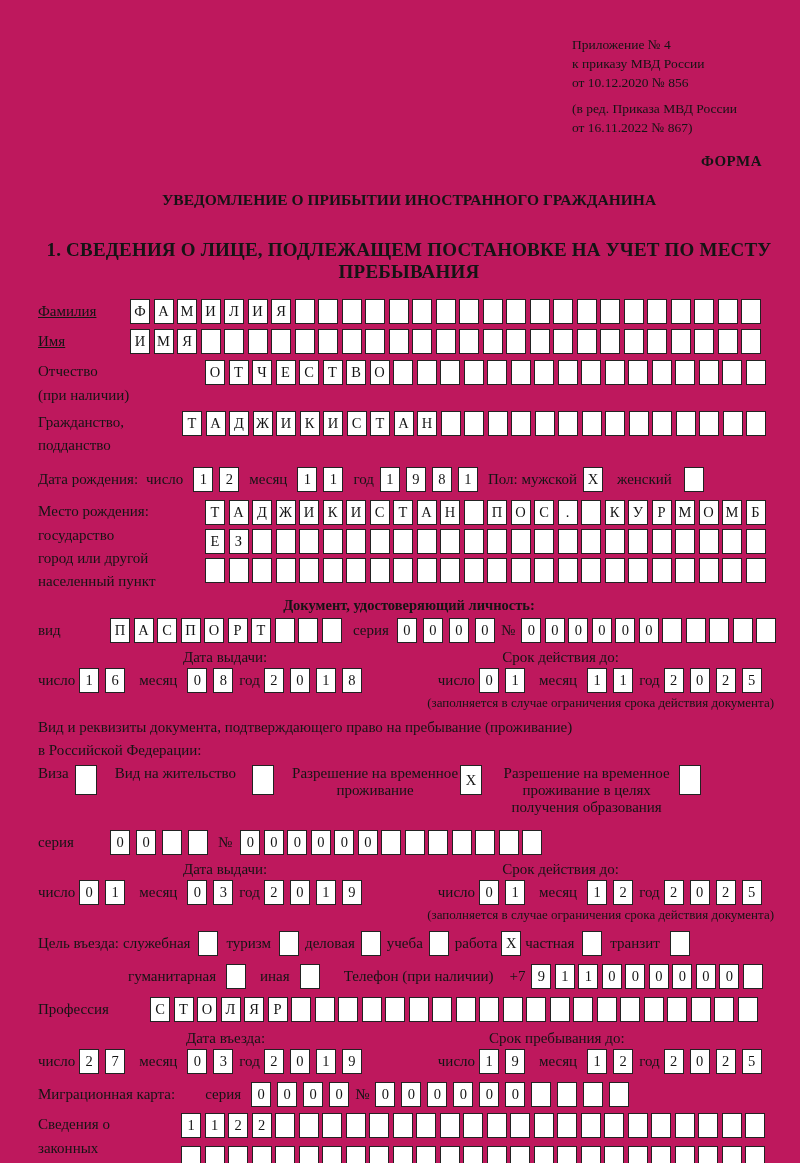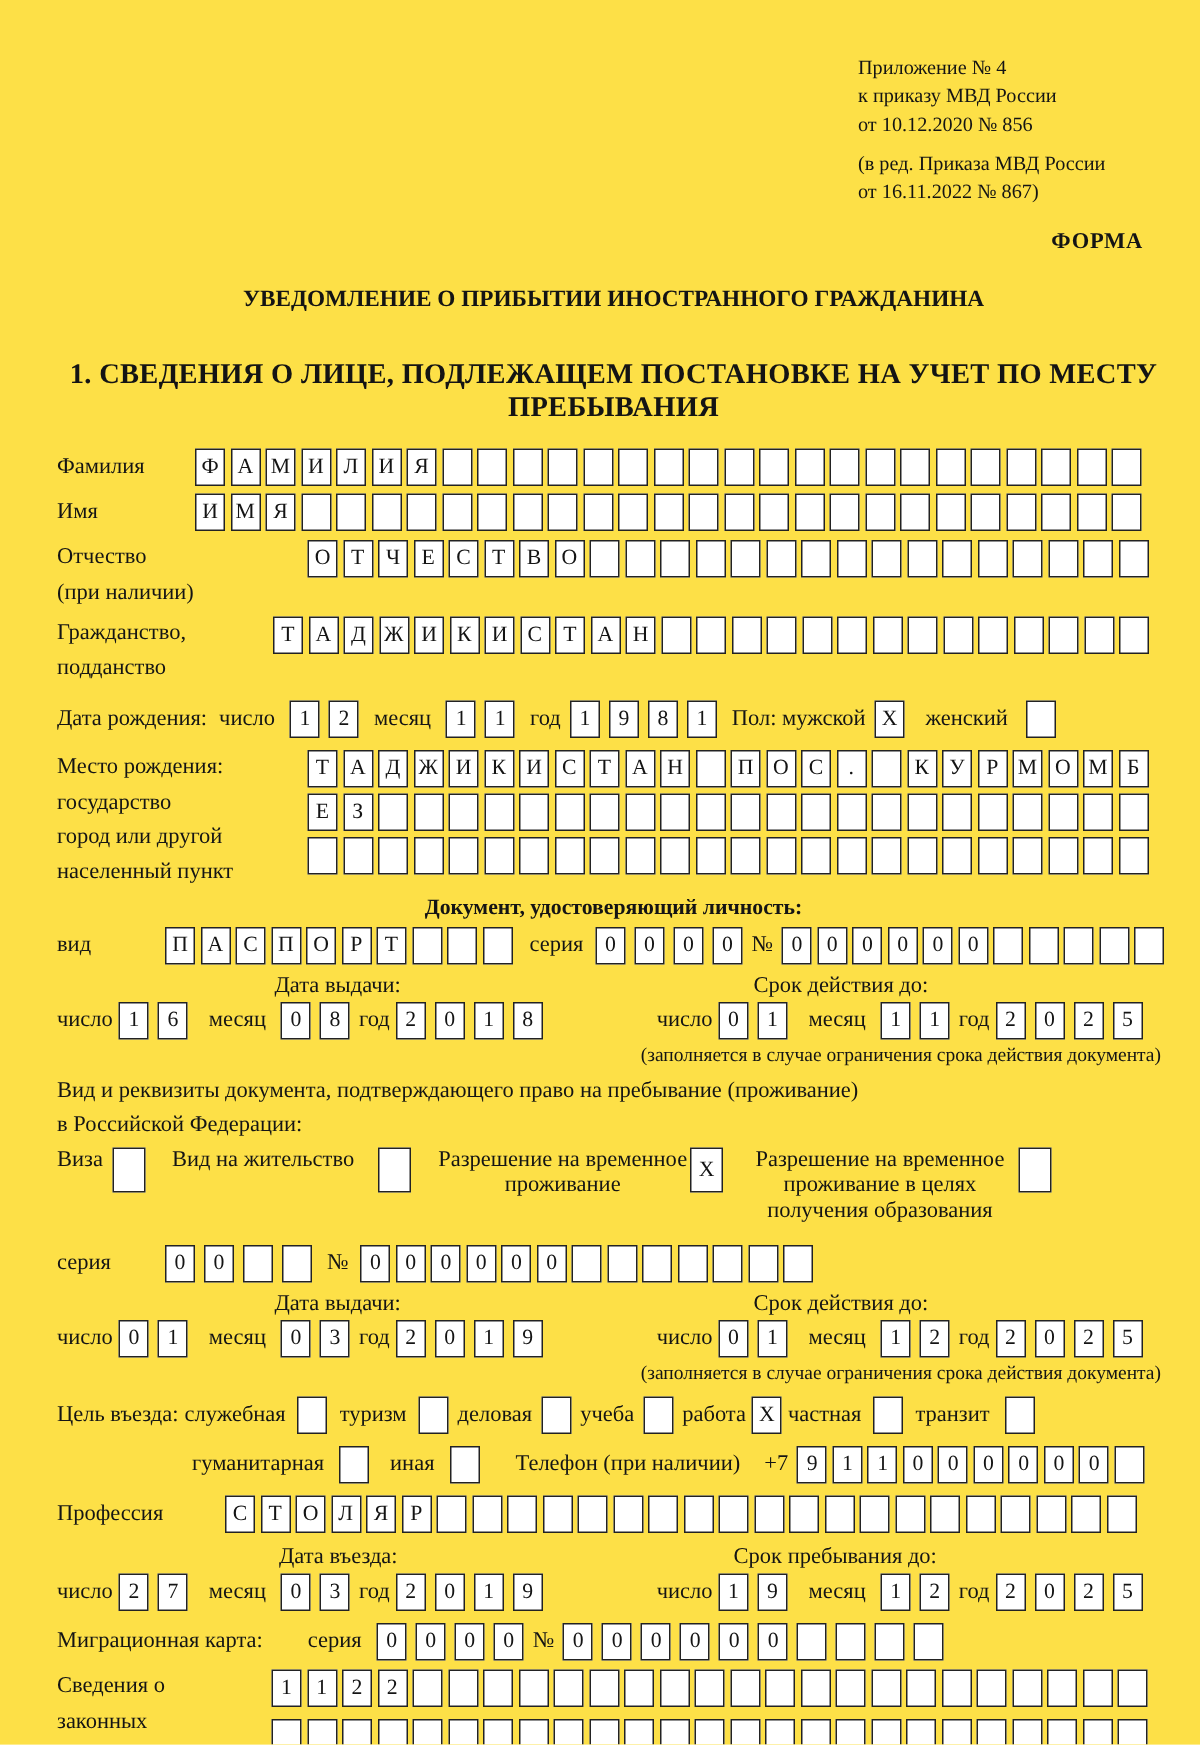--- a/index.html
+++ b/index.html
@@ -1,18 +1,18 @@
 <!DOCTYPE html>
 <html><head>
 <meta charset="utf-8">
 <style>
   * { box-sizing: border-box; }
   body { margin:0; background:#ffffff; color:#141414;
          font-family:"Liberation Serif","DejaVu Serif",serif; }
-  .page { width:800px; height:1163px; padding:36px 20px 16px 38px; overflow:hidden; background:#fde047; }
+  .page { width:800px; height:1163px; padding:36px 20px 16px 38px; overflow:hidden; background:#be185d; }
 
   .annex { margin-left:auto; margin-right:18px; width:190px; font-size:13.5px; line-height:1.4; }
   .annex .agap { height:7px; }
   .forma { text-align:right; padding-right:18px; font-weight:bold; font-size:15px; margin-top:16px; letter-spacing:.5px; }
   .title { text-align:center; font-weight:bold; font-size:15.5px; line-height:1.6; margin-top:18px; }
   .blank-line { display:inline-block; width:56px; border-bottom:2px solid #333; height:13px; margin-left:10px; }
   .section1 { text-align:center; font-weight:bold; font-size:19px; margin-top:26px; letter-spacing:.2px; }
 
   .frow { display:flex; align-items:center; flex-wrap:nowrap; }
   .align-start { align-items:flex-start; }
@@ -23,21 +23,21 @@
           display:inline-flex; align-items:center; justify-content:center;
           font-size:14.5px; flex:none; background:#fff; }
   .g6 .cbox { margin-right:6px; }
   .chk { margin-right:0; }
   .chk-lg { width:22px; height:30px; margin-right:0; }
   .dhead { font-size:15px; flex:none; text-align:center; }
   .note { font-size:13px; }
   .right { text-align:right; padding-right:6px; }
   .center { text-align:center; }
 
-  .w72{width:72px;} .w92{width:92px;} .w112{width:112px;} .w143{width:143px;}
+  .w72{width:72px;} .w92{width:92px;text-decoration:underline;} .w112{width:112px;} .w143{width:143px;}
   .w144{width:144px;} .w167{width:167px;} .w170{width:170px;} .w185{width:185px;}
   .ml4{margin-left:4px;} .ml6{margin-left:6px;} .ml8{margin-left:8px;} .ml10{margin-left:10px;}
   .ml12{margin-left:12px;text-align:center;} .ml14{margin-left:14px;} .ml16{margin-left:16px;} .ml18{margin-left:18px;}
   .ml24{margin-left:24px;} .ml30{margin-left:30px;} .ml70{margin-left:70px;} .ml90{margin-left:90px;}
   .ml145{margin-left:145px;} .ml148{margin-left:148px;} .ml224{margin-left:224px;} .ml235{margin-left:235px;}
   .mt2{margin-top:2px;} .mt4{margin-top:4px;} .mt5{margin-top:5px;} .mt6{margin-top:6px;}
   .mt8{margin-top:8px;} .mt10{margin-top:10px;} .mt14{margin-top:14px;}
   .mt16{margin-top:16px;}
   .doc-heading { text-align:center; font-weight:bold; font-size:14.5px; }
 </style>

